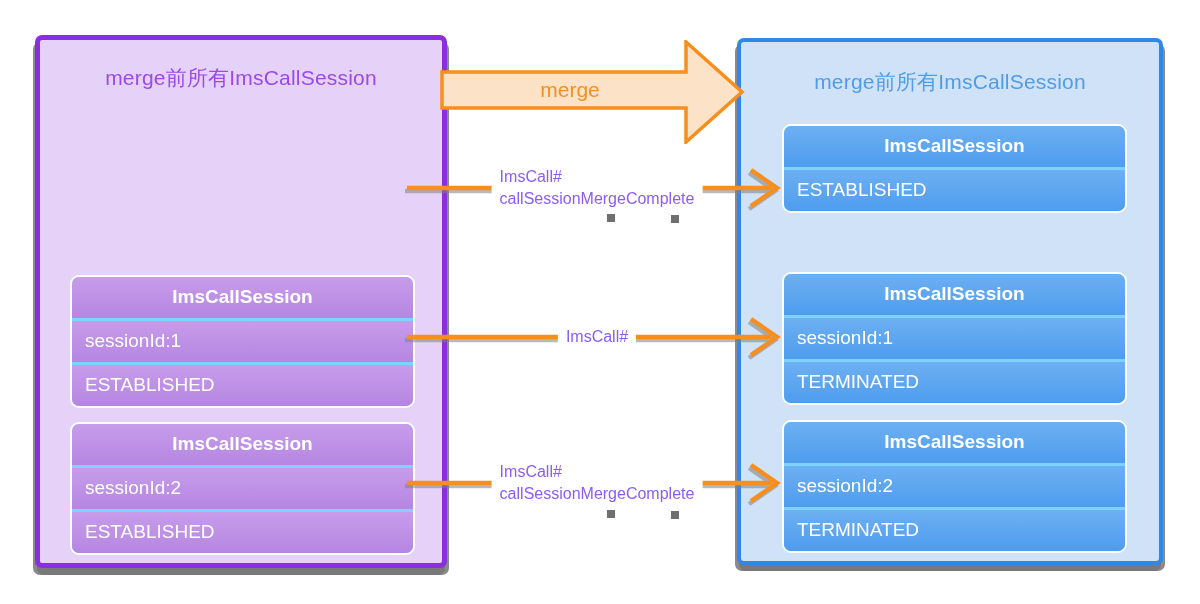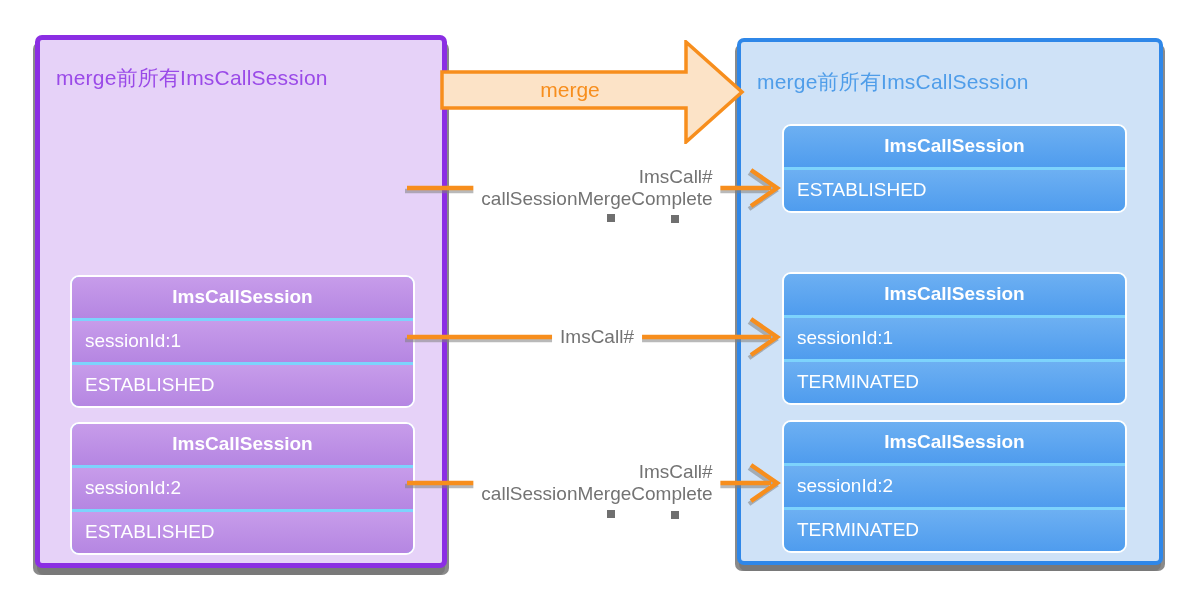--- a/index.html
+++ b/index.html
@@ -13,22 +13,22 @@
     left:35px;top:35px;width:412px;height:533px;
     background:#e6d2f8;border:5px solid #8b2ee3;
     box-shadow:-2px 7px 0 rgba(118,118,118,0.85), 2px 7px 0 rgba(118,118,118,0.85);
   }
   .panel-right{
     left:737px;top:38px;width:426px;height:527px;
     background:#cfe2f7;border:4px solid #2f87e8;
     box-shadow:-2px 6px 0 rgba(118,118,118,0.85), 2px 6px 0 rgba(118,118,118,0.85);
   }
   .panel-title{
-    position:absolute;left:0;right:0;text-align:left;
-    font-size:21px;letter-spacing:0.2px;padding-left:16px;
+    position:absolute;left:0;right:0;text-align:center;
+    font-size:21px;letter-spacing:0.2px;
   }
   .panel-left .panel-title{top:24px;color:#9a4ae8;}
   .panel-right .panel-title{top:26px;color:#4f9de9;}
   
   .card{
     position:absolute;width:345px;box-sizing:border-box;
     background:#7dd3fc;border:2px solid #ffffff;border-radius:9px;
     display:flex;flex-direction:column;gap:3px;overflow:hidden;
   }
   .card .row{
@@ -47,22 +47,22 @@
   .merge-label{
     position:absolute;left:440px;top:78px;width:260px;text-align:center;
     color:#f78e1d;font-size:21px;
   }
   
   .conn{position:absolute;left:405px;width:384px;height:60px;}
   .conn svg{position:absolute;left:0;top:0;
     filter:drop-shadow(-2px 3px 0 rgba(128,128,128,0.55));}
   .conn-label{
     position:absolute;left:50%;top:50%;transform:translate(-50%,-50%);
-    background:#ffffff;padding:1px 8px;text-align:right;white-space:nowrap;
-    color:#737373;font-size:19px;line-height:22px;
+    background:#ffffff;padding:1px 8px;text-align:left;white-space:nowrap;
+    color:#8b5cf6;font-size:16px;line-height:22px;
   }
   .conn-0{top:158px;}
   .conn-1{top:307px;}
   .conn-2{top:453px;}
   .handle{position:absolute;width:8px;height:8px;background:#6f6f6f;}
 </style>
 </head>
 <body>
 
 <div class="stage">

